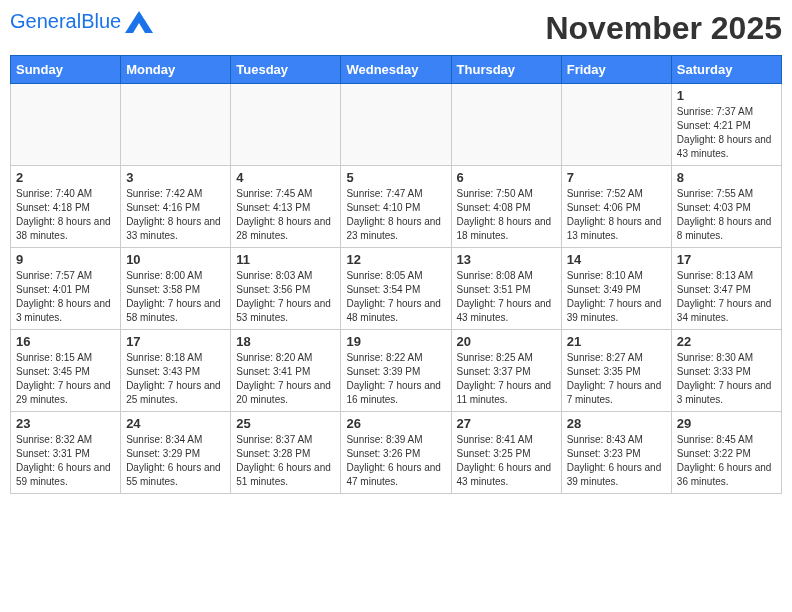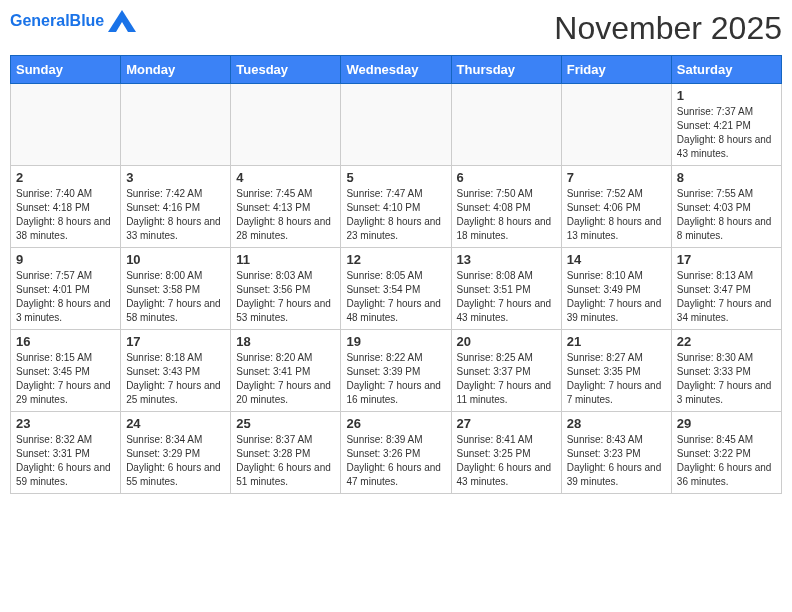--- a/index.html
+++ b/index.html
@@ -18,34 +18,34 @@
       justify-content: space-between;
       align-items: flex-start;
       margin-bottom: 8px;
     }
     .logo {
       display: flex;
       flex-direction: column;
       align-items: flex-start;
     }
     .logo-text {
-      font-size: 16px;
-      font-weight: bold;
+      font-size: 20px;
+      font-weight: normal;
       color: #333;
       text-align: right;
     }
     .logo-text span {
       color: #1a73e8;
     }
     .title-block {
       text-align: right;
     }
     .title-block h1 {
       font-size: 32px;
-      font-weight: normal;
+      font-weight: bold;
       color: #333;
     }
     .title-block h2 {
       font-size: 15px;
       font-weight: normal;
       color: #555;
     }
     .calendar {
       width: 100%;
       border-collapse: collapse;

